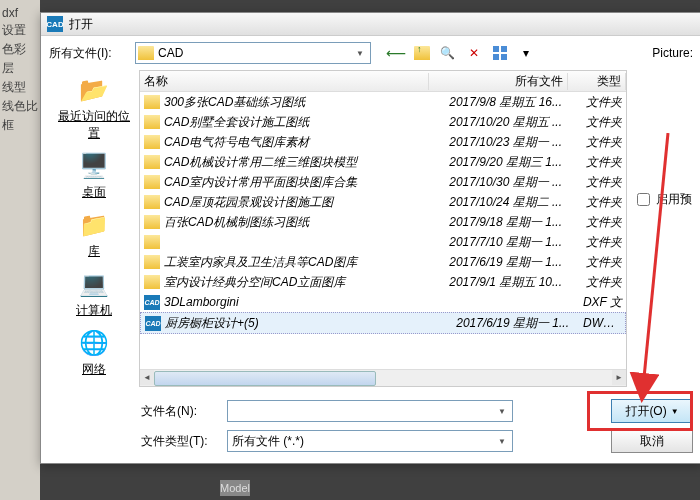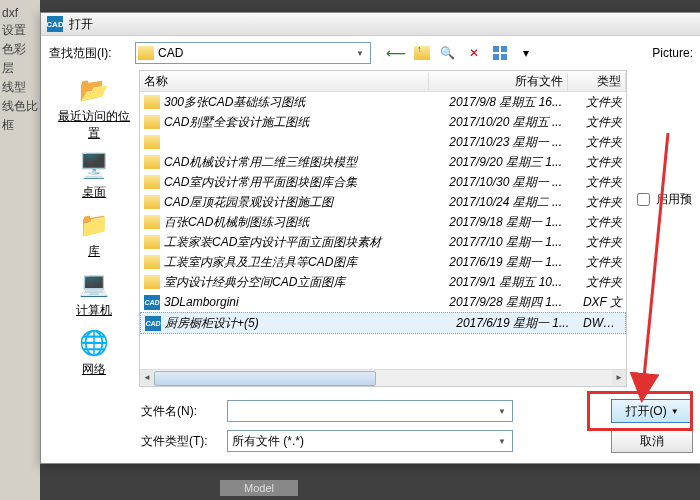--- a/index.html
+++ b/index.html
@@ -21,21 +21,21 @@
   }
   .bg-left-items {
     padding: 4px 2px;
     color: #404040;
   }
   .bg-left-items div { margin: 2px 0; white-space: nowrap; overflow: hidden; }
   .tab-model {
     position: absolute;
     left: 220px; bottom: 4px;
     background: #888; color: #ddd;
-    padding: 2px 24px;
+    padding: 2px 0;
     font-size: 11px;
   }
   .dialog {
     position: absolute;
     left: 40px;
     top: 12px;
     width: 660px;
     height: 450px;
     background: #fff;
     border: 1px solid #888;
@@ -318,21 +318,21 @@
 
 <div class="tab-model">Model</div>
 
 <div class="dialog">
   <div class="titlebar">
     <span class="cad-icon">CAD</span>
     <span>打开</span>
   </div>
   <div class="dlg-body">
     <div class="lookin-row">
-      <label>查找范围(I):</label>
+      <label>所有文件(I):</label>
       <div class="lookin-combo">
         <span class="folder-icon"></span>
         <span class="txt">CAD</span>
         <span class="dropdown-arrow">▼</span>
       </div>
       <div class="nav-icons">
         <div class="ico back">⟵</div>
         <div class="ico up">
             <span class="folder-icon"></span>
           </div>
@@ -391,20 +391,21 @@
                 <div class="col name">
                   <span class="file-icon"></span>
                   <span>CAD别墅全套设计施工图纸</span>
                 </div>
                 <div class="col date">2017/10/20 星期五 ...</div>
                 <div class="col type">文件夹</div>
               </div>
               <div class="fr">
                 <div class="col name">
                   <span class="file-icon"></span>
+                  <span>CAD电气符号电气图库素材</span>
                 </div>
                 <div class="col date">2017/10/23 星期一 ...</div>
                 <div class="col type">文件夹</div>
               </div>
               <div class="fr">
                 <div class="col name">
                   <span class="file-icon"></span>
                   <span>CAD机械设计常用二维三维图块模型</span>
                 </div>
                 <div class="col date">2017/9/20 星期三 1...</div>
@@ -430,21 +431,20 @@
                 <div class="col name">
                   <span class="file-icon"></span>
                   <span>百张CAD机械制图练习图纸</span>
                 </div>
                 <div class="col date">2017/9/18 星期一 1...</div>
                 <div class="col type">文件夹</div>
               </div>
               <div class="fr">
                 <div class="col name">
                   <span class="file-icon"></span>
-                  <span>工装家装CAD室内设计平面立面图块素材</span>
                 </div>
                 <div class="col date">2017/7/10 星期一 1...</div>
                 <div class="col type">文件夹</div>
               </div>
               <div class="fr">
                 <div class="col name">
                   <span class="file-icon"></span>
                   <span>工装室内家具及卫生洁具等CAD图库</span>
                 </div>
                 <div class="col date">2017/6/19 星期一 1...</div>
@@ -456,21 +456,20 @@
                   <span>室内设计经典分空间CAD立面图库</span>
                 </div>
                 <div class="col date">2017/9/1 星期五 10...</div>
                 <div class="col type">文件夹</div>
               </div>
               <div class="fr">
                 <div class="col name">
                   <span class="file-icon cad">CAD</span>
                   <span>3DLamborgini</span>
                 </div>
-                <div class="col date">2017/9/28 星期四 1...</div>
                 <div class="col type">DXF 文</div>
               </div>
               <div class="fr selected">
                 <div class="col name">
                   <span class="file-icon cad">CAD</span>
                   <span>厨房橱柜设计+(5)</span>
                 </div>
                 <div class="col date">2017/6/19 星期一 1...</div>
                 <div class="col type">DWG 文</div>
               </div>

